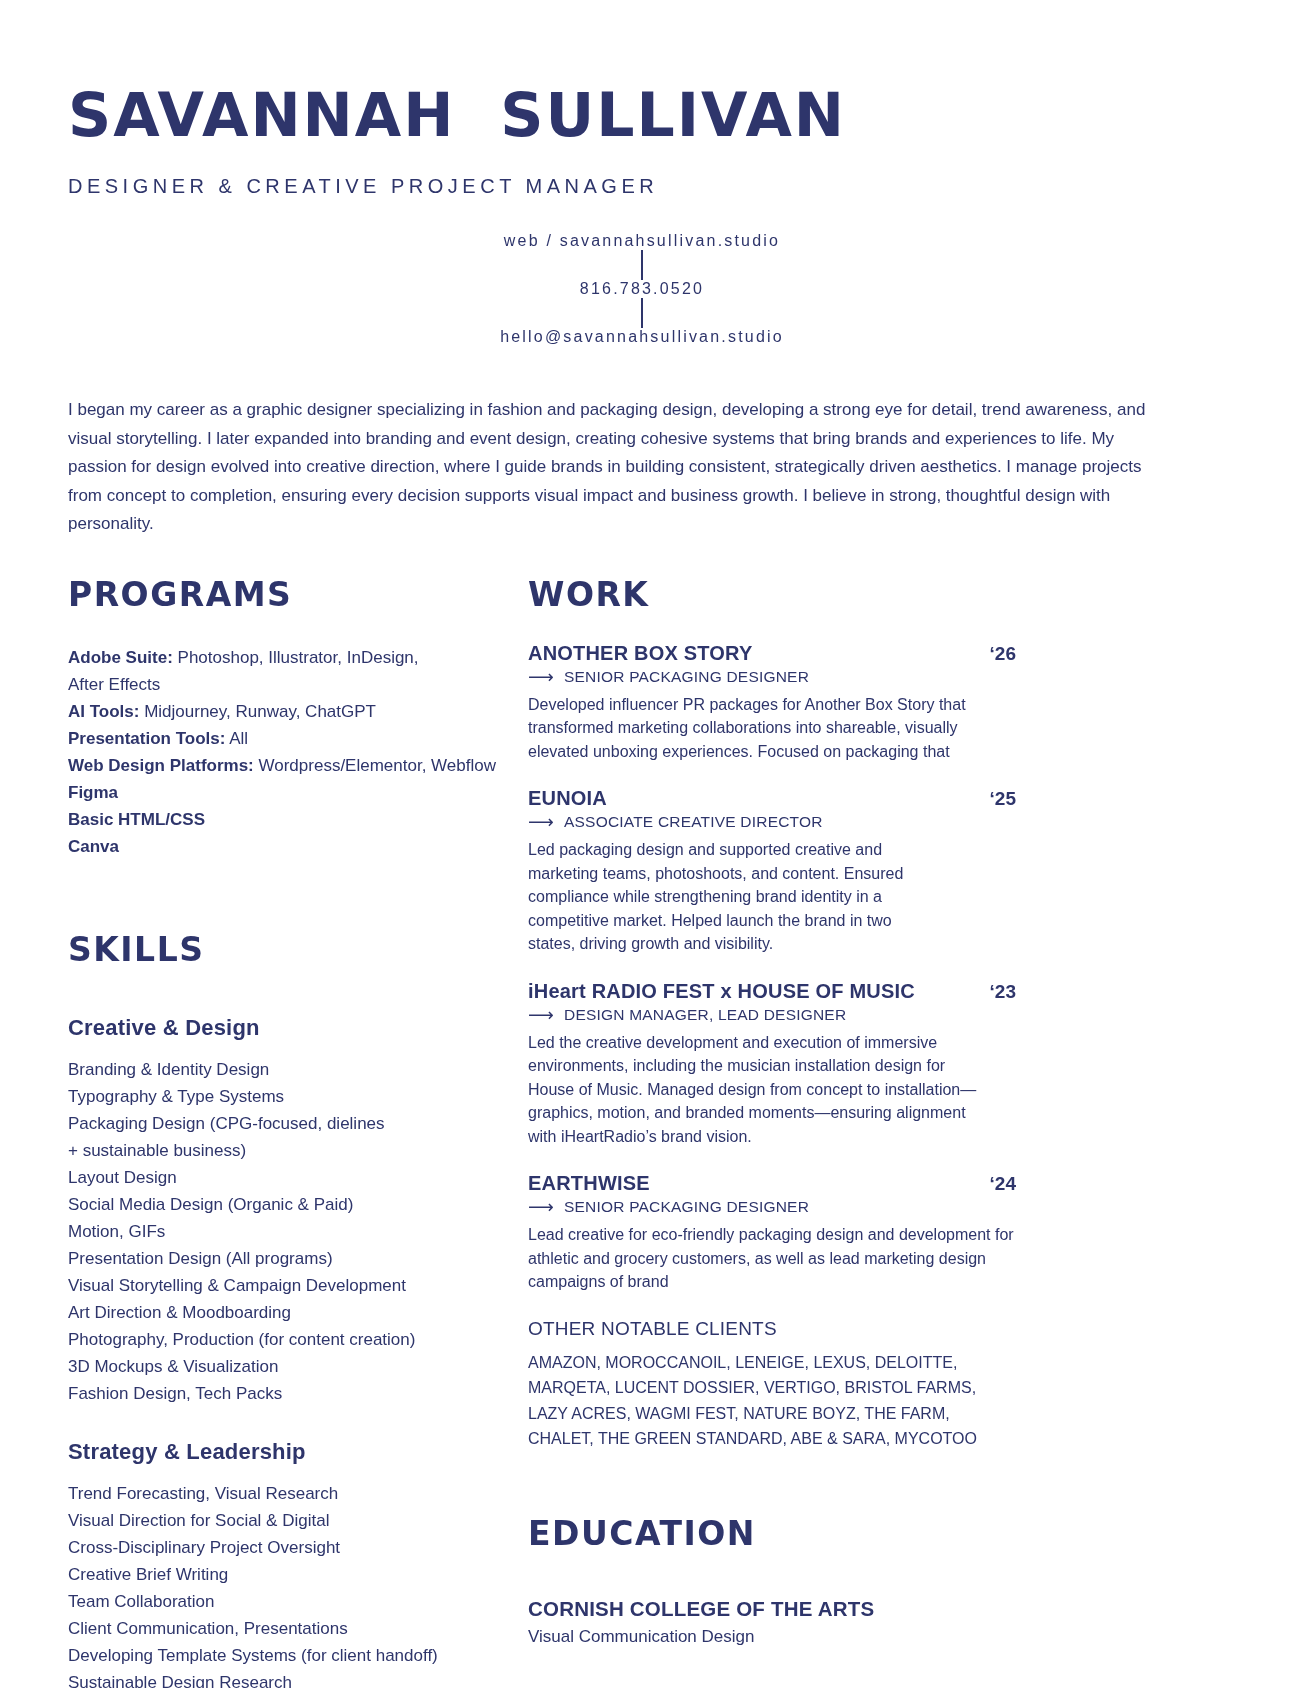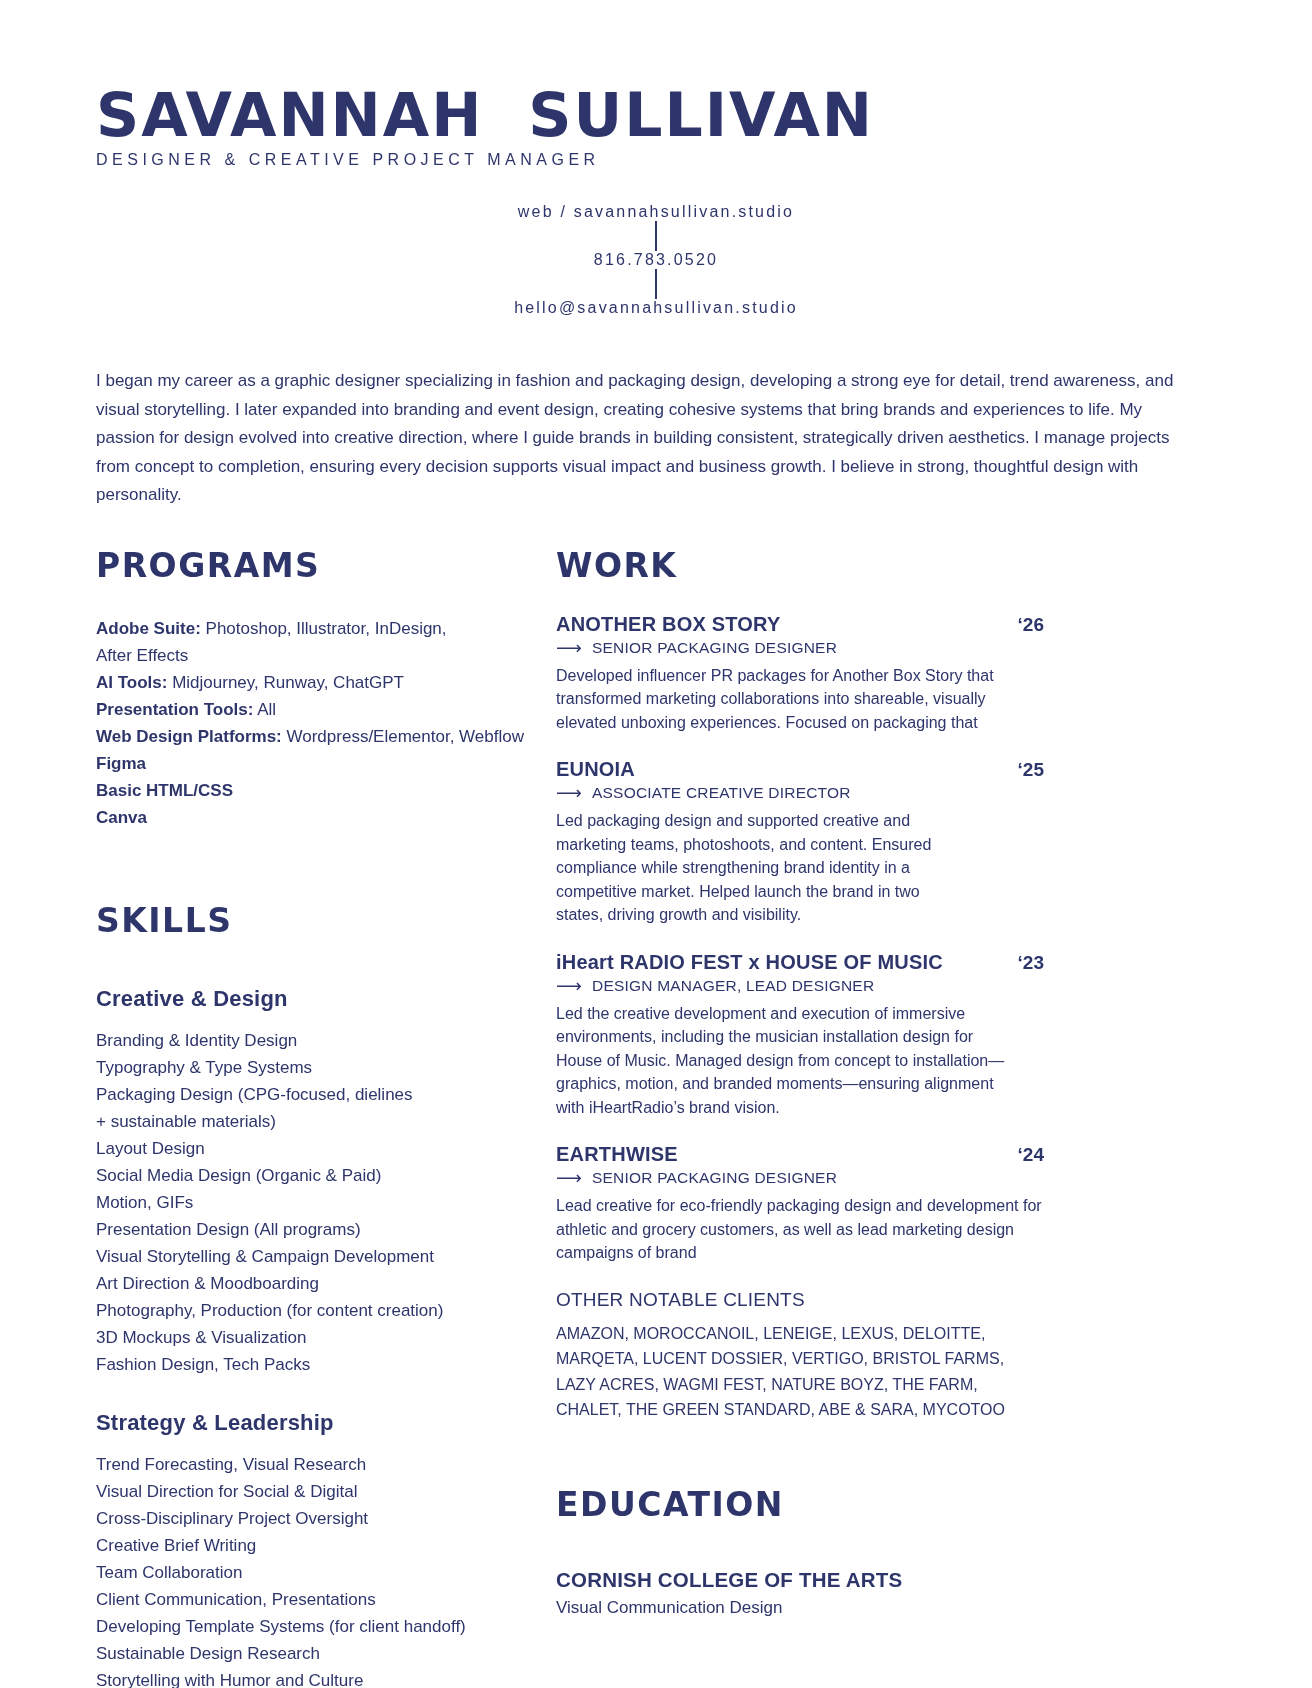--- a/index.html
+++ b/index.html
@@ -1,31 +1,31 @@
 <!DOCTYPE html>
 <html><head>
 <meta charset="utf-8">
 <style>
   * { margin:0; padding:0; box-sizing:border-box; }
   html,body { background:#e9e9e9; }
   .page {
     width:1312px; height:1688px; margin:0 auto; background:#ffffff;
-    padding:84px 96px 0 96px; color:#2e356b;
+    padding:84px 96px 0 68px; color:#2e356b;
     font-family:"Liberation Sans", sans-serif; overflow:hidden;
   }
   .display {
     font-family:"DejaVu Sans", sans-serif; font-weight:800;
     letter-spacing:1.5px;
   }
   .name {
     font-family:"DejaVu Sans", sans-serif; font-weight:800;
     font-size:60px; letter-spacing:2px; word-spacing:22px; line-height:1.05;
     transform-origin:left; white-space:nowrap;
   }
-  .subtitle { margin-top:4px; font-size:16px; letter-spacing:4.5px; font-weight:400; }
+  .subtitle { margin-top:28px; font-size:20px; letter-spacing:4.5px; font-weight:400; }
   .contact { margin-top:34px; display:flex; align-items:center; font-size:16px; letter-spacing:2.2px;flex-direction:column; }
   .vbar { width:1.5px; height:30px; background:#2e356b; margin:0 44px; flex:none; }
   .intro { margin-top:50px; max-width:1078px; font-size:17px; line-height:28.5px; }
 
   .columns { margin-top:36px; display:flex; }
   .col-left  { width:460px; flex:none; }
   .col-right { width:488px; flex:none; }
 
   .section-heading { font-size:33px; }
 
@@ -91,21 +91,21 @@
         </div>
 
       <h2 class="display section-heading skills-heading">SKILLS</h2>
       <div>
           <div class="skill-group">
             <h3 class="subhead">Creative &amp; Design</h3>
             <div class="skill-list">
               <div class="skill-line">Branding &amp; Identity Design</div>
               <div class="skill-line">Typography &amp; Type Systems</div>
               <div class="skill-line">Packaging Design (CPG-focused, dielines</div>
-              <div class="skill-line">+ sustainable materials)</div>
+              <div class="skill-line">+ sustainable business)</div>
               <div class="skill-line">Layout Design</div>
               <div class="skill-line">Social Media Design (Organic &amp; Paid)</div>
               <div class="skill-line">Motion, GIFs</div>
               <div class="skill-line">Presentation Design (All programs)</div>
               <div class="skill-line">Visual Storytelling &amp; Campaign Development</div>
               <div class="skill-line">Art Direction &amp; Moodboarding</div>
               <div class="skill-line">Photography, Production (for content creation)</div>
               <div class="skill-line">3D Mockups &amp; Visualization</div>
               <div class="skill-line">Fashion Design, Tech Packs</div>
             </div>

